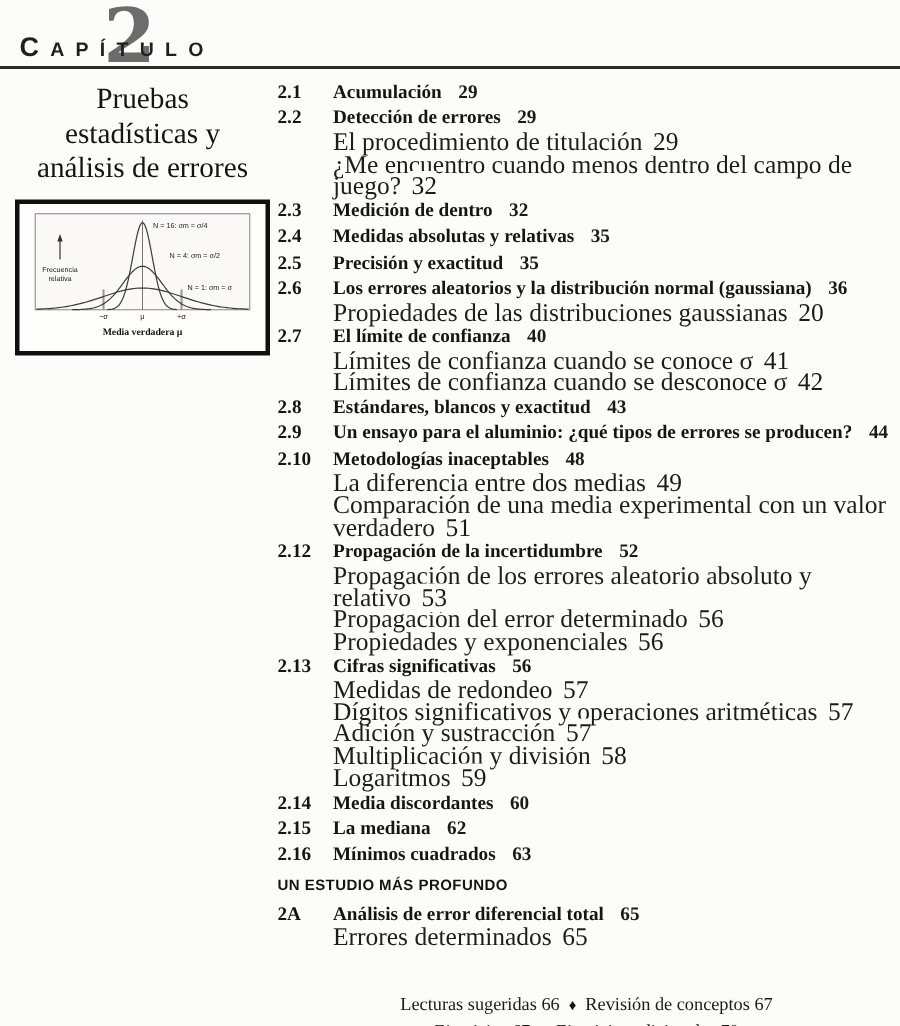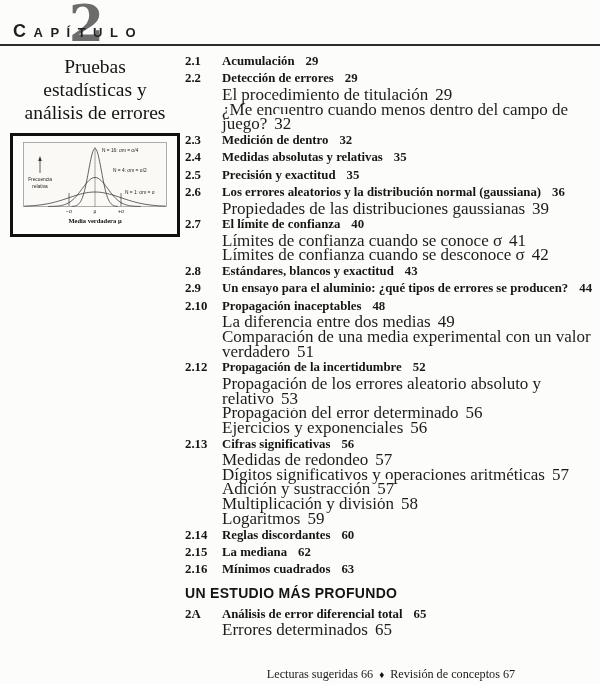--- a/index.html
+++ b/index.html
@@ -24,21 +24,21 @@
   svg text{font-family:"Liberation Sans",sans-serif;fill:#222;}
   svg .axis-title{font-family:"Liberation Serif",serif;font-weight:bold;fill:#111;}
 
   
   .toc{position:absolute;left:185px;top:53px;width:412px;}
   .toc-main{display:flex;font-weight:700;font-size:12.8px;line-height:17.4px;color:#151515;}
   .toc-main .num{flex:0 0 37px;}
   .toc-main .page{margin-left:11px;}
   .toc-sub{font-size:17px;line-height:14.7px;color:#1d1d1d;padding-left:37px;font-weight:400;}
   .toc-sub .page{margin-left:7px;}
-  .study-heading{font-family:"Liberation Sans",sans-serif;font-size:14px;font-weight:700;
+  .study-heading{font-family:"Liberation Sans",sans-serif;font-size:10px;font-weight:700;
       color:#141414;letter-spacing:0.3px;margin:6px 0 5px;}
   .footer{margin-top:28px;font-size:12.2px;line-height:16.5px;color:#1a1a1a;text-align:center;}
   .bullet{padding:0 6px;font-size:10px;color:#111;}
 </style>
 </head>
 <body>
 
 <div class="page">
 
   <div class="chapter-number">2</div>
@@ -103,60 +103,60 @@
           <span><span class="ttl">Medidas absolutas y relativas</span><span class="page">35</span></span>
         </div>
         <div class="toc-main">
           <span class="num">2.5</span>
           <span><span class="ttl">Precisión y exactitud</span><span class="page">35</span></span>
         </div>
         <div class="toc-main">
           <span class="num">2.6</span>
           <span><span class="ttl">Los errores aleatorios y la distribución normal (gaussiana)</span><span class="page">36</span></span>
         </div>
-        <div class="toc-sub"><span class="ttl">Propiedades de las distribuciones gaussianas</span><span class="page">39</span></div>
+        <div class="toc-sub"><span class="ttl">Propiedades de las distribuciones gaussianas</span><span class="page">20</span></div>
         <div class="toc-main">
           <span class="num">2.7</span>
           <span><span class="ttl">El límite de confianza</span><span class="page">40</span></span>
         </div>
         <div class="toc-sub"><span class="ttl">Límites de confianza cuando se conoce σ</span><span class="page">41</span></div>
         <div class="toc-sub"><span class="ttl">Límites de confianza cuando se desconoce σ</span><span class="page">42</span></div>
         <div class="toc-main">
           <span class="num">2.8</span>
           <span><span class="ttl">Estándares, blancos y exactitud</span><span class="page">43</span></span>
         </div>
         <div class="toc-main">
           <span class="num">2.9</span>
           <span><span class="ttl">Un ensayo para el aluminio: ¿qué tipos de errores se producen?</span><span class="page">44</span></span>
         </div>
         <div class="toc-main">
           <span class="num">2.10</span>
-          <span><span class="ttl">Propagación inaceptables</span><span class="page">48</span></span>
+          <span><span class="ttl">Metodologías inaceptables</span><span class="page">48</span></span>
         </div>
         <div class="toc-sub"><span class="ttl">La diferencia entre dos medias</span><span class="page">49</span></div>
         <div class="toc-sub"><span class="ttl">Comparación de una media experimental con un valor verdadero</span><span class="page">51</span></div>
         <div class="toc-main">
           <span class="num">2.12</span>
           <span><span class="ttl">Propagación de la incertidumbre</span><span class="page">52</span></span>
         </div>
         <div class="toc-sub"><span class="ttl">Propagación de los errores aleatorio absoluto y relativo</span><span class="page">53</span></div>
         <div class="toc-sub"><span class="ttl">Propagación del error determinado</span><span class="page">56</span></div>
-        <div class="toc-sub"><span class="ttl">Ejercicios y exponenciales</span><span class="page">56</span></div>
+        <div class="toc-sub"><span class="ttl">Propiedades y exponenciales</span><span class="page">56</span></div>
         <div class="toc-main">
           <span class="num">2.13</span>
           <span><span class="ttl">Cifras significativas</span><span class="page">56</span></span>
         </div>
         <div class="toc-sub"><span class="ttl">Medidas de redondeo</span><span class="page">57</span></div>
         <div class="toc-sub"><span class="ttl">Dígitos significativos y operaciones aritméticas</span><span class="page">57</span></div>
         <div class="toc-sub"><span class="ttl">Adición y sustracción</span><span class="page">57</span></div>
         <div class="toc-sub"><span class="ttl">Multiplicación y división</span><span class="page">58</span></div>
         <div class="toc-sub"><span class="ttl">Logaritmos</span><span class="page">59</span></div>
         <div class="toc-main">
           <span class="num">2.14</span>
-          <span><span class="ttl">Reglas discordantes</span><span class="page">60</span></span>
+          <span><span class="ttl">Media discordantes</span><span class="page">60</span></span>
         </div>
         <div class="toc-main">
           <span class="num">2.15</span>
           <span><span class="ttl">La mediana</span><span class="page">62</span></span>
         </div>
         <div class="toc-main">
           <span class="num">2.16</span>
           <span><span class="ttl">Mínimos cuadrados</span><span class="page">63</span></span>
         </div>
       </div>

